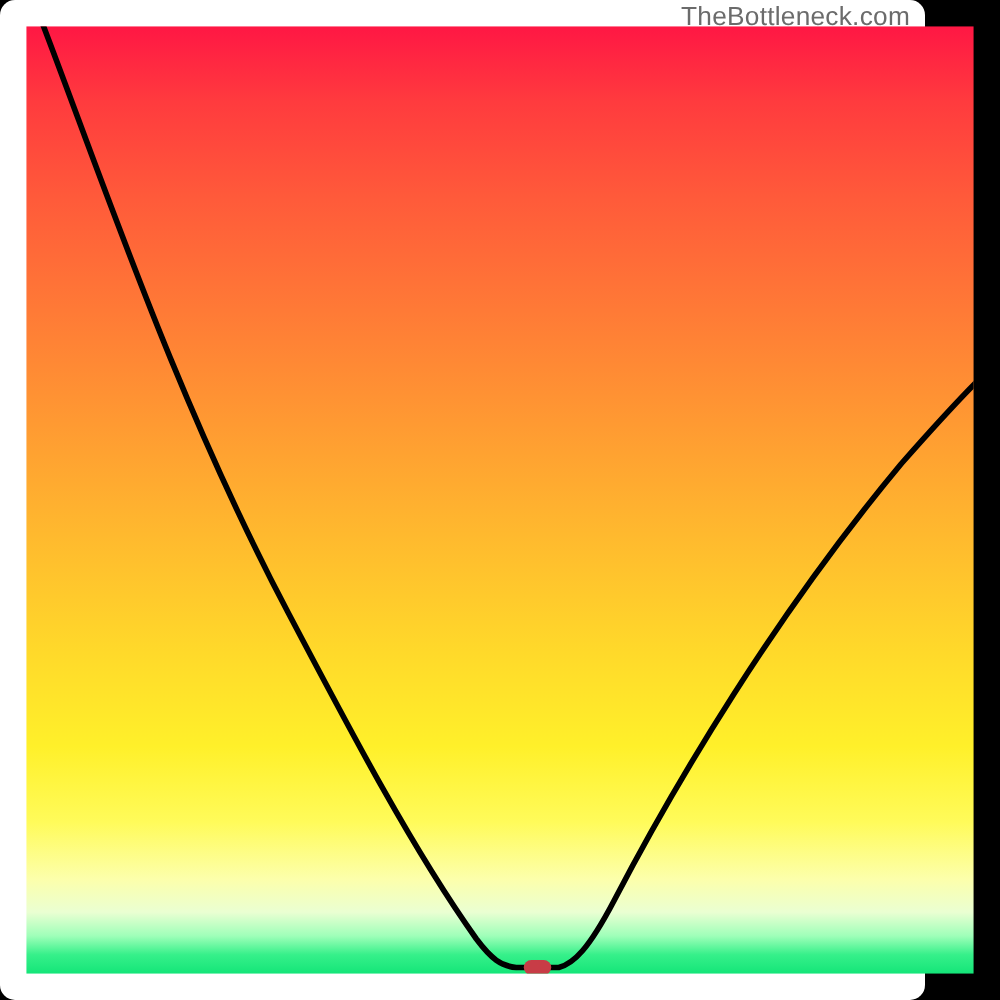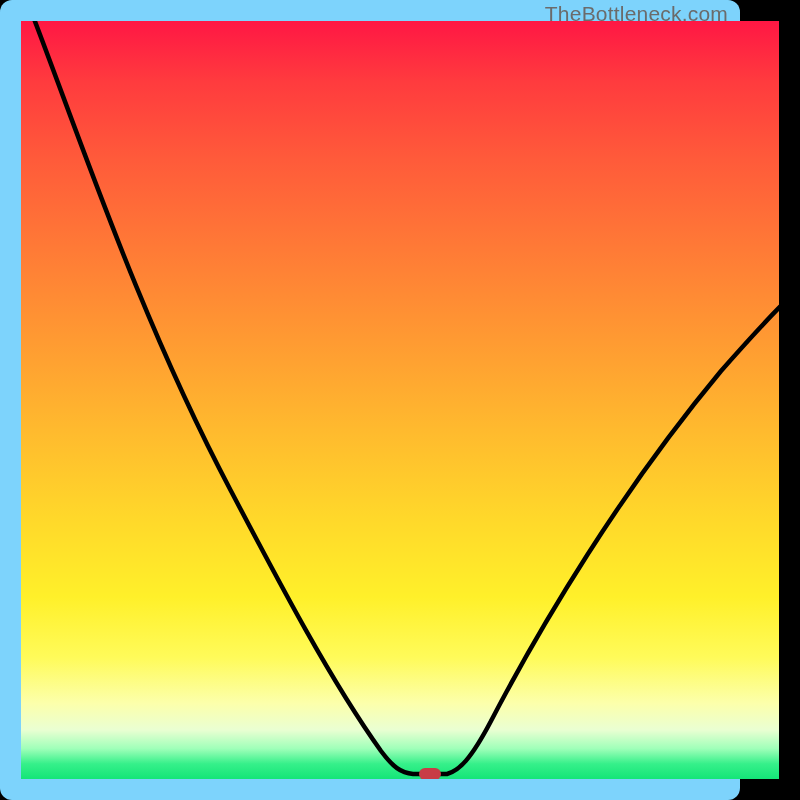--- a/index.html
+++ b/index.html
@@ -8,21 +8,21 @@
     width: 800px;
     height: 800px;
     background: #000;
     overflow: hidden;
     font-family: Arial, Helvetica, sans-serif;
   }
   .stage {
     position: relative;
     width: 740px;
     height: 800px;
-    background: #7dd3fc;
+    background: #ffffff;
     border-radius: 12px;
   }
   .plot-area {
     position: absolute;
     left: 21px;
     top: 21px;
     width: 758px;
     height: 758px;
     overflow: hidden;
   }

